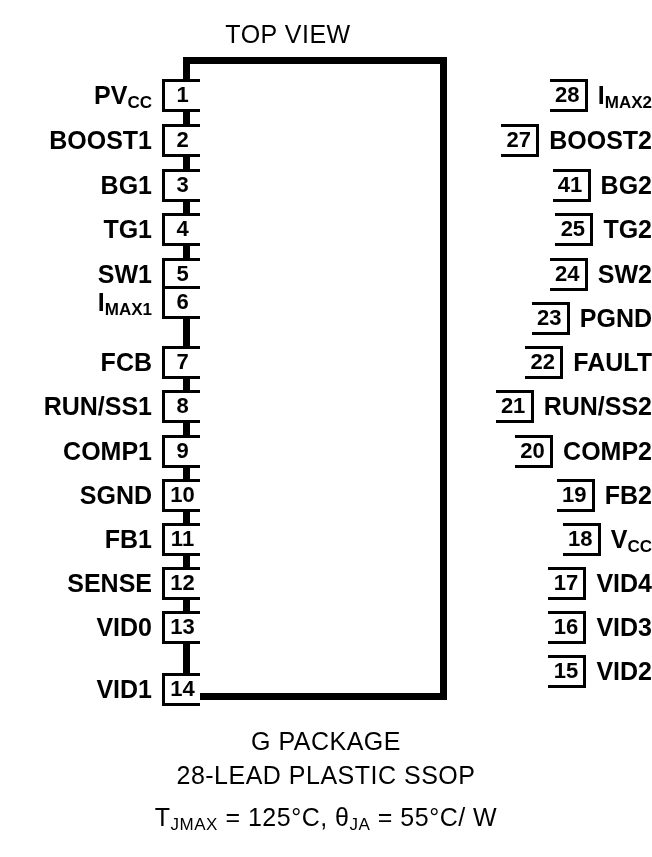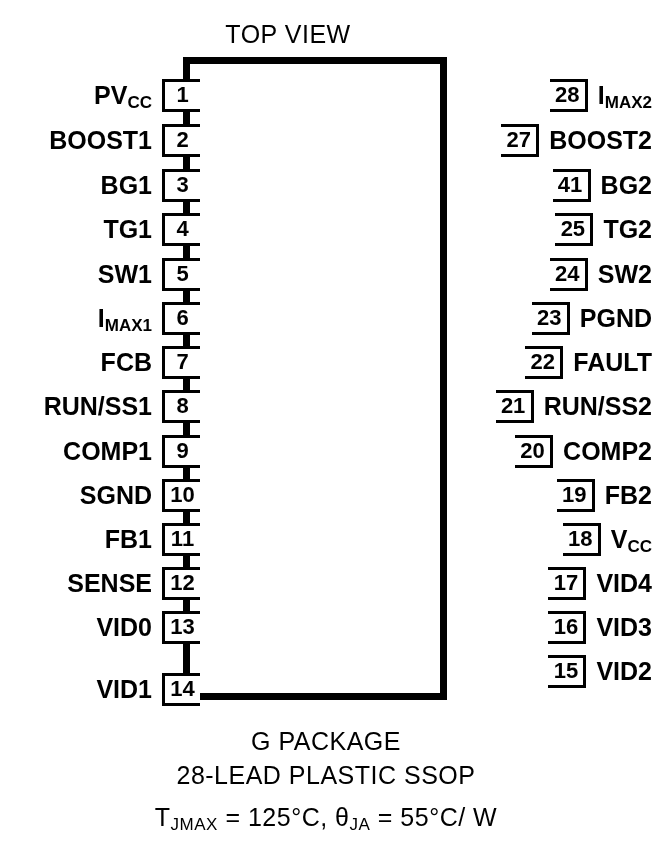--- a/index.html
+++ b/index.html
@@ -128,21 +128,21 @@
     <span class="pin-box">3</span>
   </div>
   <div class="pin-row left" style="top:212px">
     <span class="pin-name"><span>TG1</span><sub></sub></span>
     <span class="pin-box">4</span>
   </div>
   <div class="pin-row left" style="top:257px">
     <span class="pin-name"><span>SW1</span><sub></sub></span>
     <span class="pin-box">5</span>
   </div>
-  <div class="pin-row left" style="top:301px">
+  <div class="pin-row left" style="top:285px">
     <span class="pin-name"><span>I</span><sub>MAX1</sub></span>
     <span class="pin-box">6</span>
   </div>
   <div class="pin-row left" style="top:345px">
     <span class="pin-name"><span>FCB</span><sub></sub></span>
     <span class="pin-box">7</span>
   </div>
   <div class="pin-row left" style="top:389px">
     <span class="pin-name"><span>RUN/SS1</span><sub></sub></span>
     <span class="pin-box">8</span>

